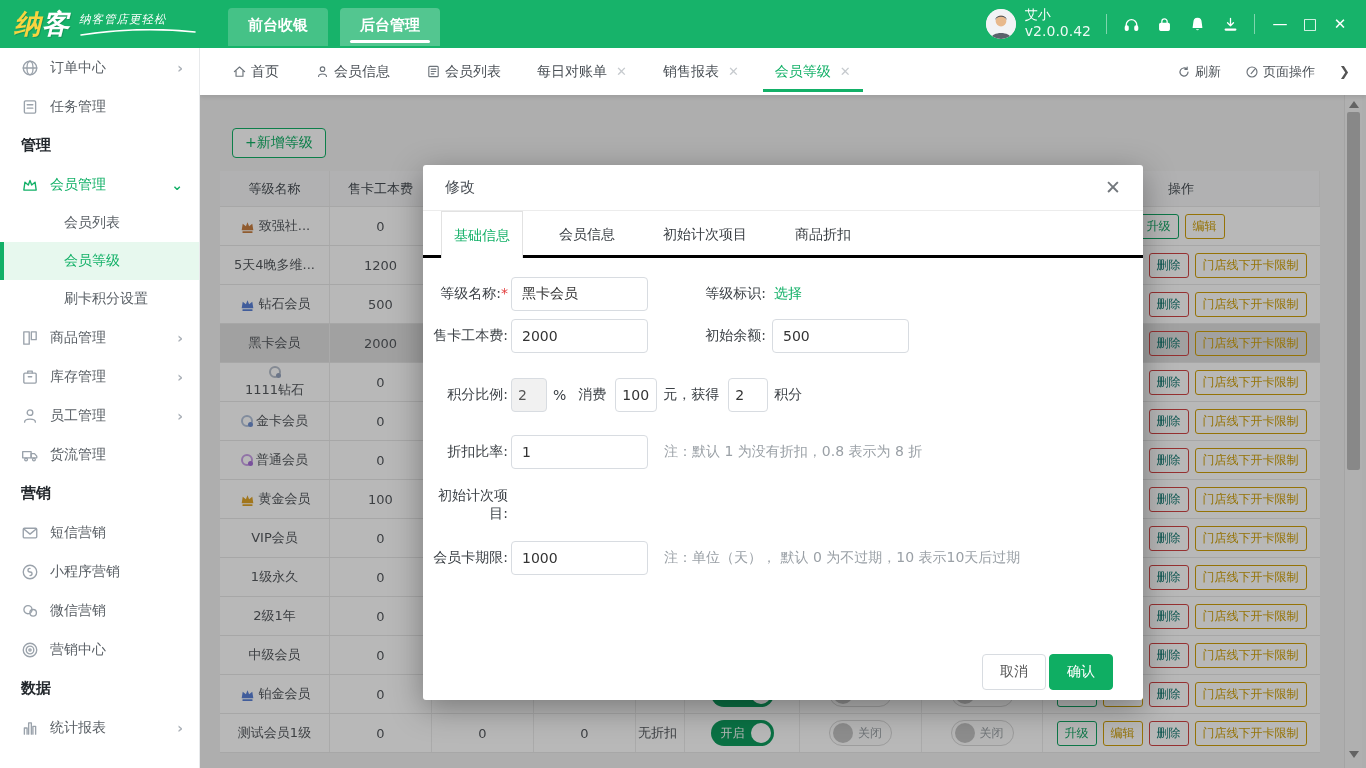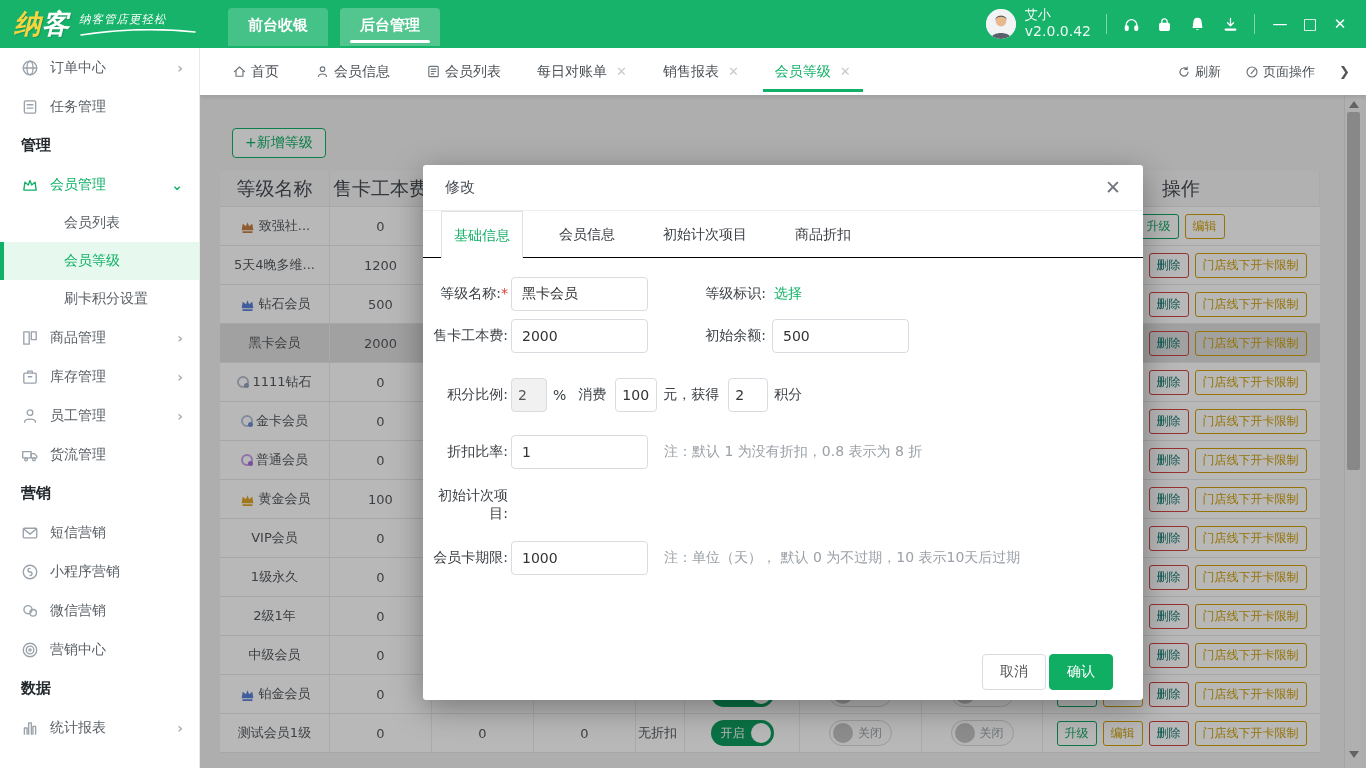--- a/index.html
+++ b/index.html
@@ -54,21 +54,21 @@
   .tb-act .ticon2 { width:14px; height:14px; color:#6c737a; display:flex; }
   .tb-act .ticon2 svg { width:14px; height:14px; }
   .tb-chevron { color:#555; font-size:13px; cursor:pointer; }
 
   
   .content { position:absolute; left:200px; top:95px; right:0; bottom:0; background:#f1f1f1; }
   .add-btn { position:absolute; left:32px; top:33px; border:1px solid #12b067; color:#12b067; background:#fff; border-radius:4px; padding:0 12px; height:30px; font-size:14px; cursor:pointer; font-family:inherit; }
   .ltable { position:absolute; left:20px; top:76px; width:1100px; }
   .trow { display:flex; height:39px; background:#fff; border-bottom:1px solid #e8e8e8; }
   .trow.theader { height:36px; background:#f5f6f7; }
-  .trow.theader .tcell { color:#474d53; font-size:19px; }
+  .trow.theader .tcell { color:#474d53; font-size:13px; }
   .trow.selected { background:#dfdfdf; }
   .tcell { display:flex; align-items:center; justify-content:center; font-size:13px; color:#55595e; border-right:1px solid #ececec; overflow:hidden; white-space:nowrap; flex-shrink:0; }
   .tcell.name-cell { gap:3px; }
   .lvlicon { width:17px; height:17px; display:inline-flex; flex-shrink:0; }
   .lvlicon svg { width:17px; height:17px; }
   .ring { width:12px; height:12px; border-radius:50%; border:2px solid; position:relative; display:inline-block; flex-shrink:0; }
   .ring::after { content:''; position:absolute; width:5px; height:5px; border-radius:50%; right:-2px; bottom:-2px; background:currentColor; }
   .ring.ring-gray { border-color:#b7bfcc; color:#95a3bd; }
   .ring.ring-blue { border-color:#b3c2da; color:#6f8fd0; }
   .ring.ring-purple { border-color:#c9a0e8; color:#a86fd8; }
@@ -90,21 +90,21 @@
   .varrow.down { bottom:10px; border-top:7px solid #8a8a8a; }
   .vthumb { position:absolute; left:2px; top:17px; width:13px; height:358px; background:#bdbdbd; border-radius:2px; }
 
   
   .dim { position:absolute; left:200px; top:95px; right:0; bottom:0; background:rgba(0,0,0,.28); z-index:30; }
 
   
   .modal { position:absolute; left:423px; top:165px; width:720px; height:535px; background:#fff; z-index:40; box-shadow:0 8px 32px rgba(0,0,0,.35); border-radius:3px; }
   .m-head { height:46px; display:flex; align-items:center; padding:0 22px; border-bottom:1px solid #ececec; font-size:15px; color:#4a4f55; }
   .m-close { margin-left:auto; font-size:19px; color:#73787d; cursor:pointer; line-height:1; }
-  .m-tabs { display:flex; height:47px; border-bottom:1px solid #000000; padding-left:18px; }
+  .m-tabs { display:flex; height:47px; border-bottom:3px solid #000000; padding-left:18px; }
   .m-tab { padding:0 12px; margin-right:24px; font-size:14px; color:#3a3f44; line-height:46px; cursor:pointer; height:47px; }
   .m-tab.active { color:#12b067; border:1px solid #e2e2e2; border-bottom:none; background:#fff; height:47px; position:relative; z-index:2; margin-bottom:-1px; }
   .m-body { position:relative; font-size:14px; color:#3c4146; padding-top:19px; }
   .f-row { display:flex; align-items:center; height:34px; }
   .f-label { width:85px; text-align:right; flex-shrink:0; color:#3c4146; }
   .req { color:#e23c3c; }
   .f-input { width:137px; height:34px; border:1px solid #d8dce1; border-radius:4px; padding:0 10px; font-size:14px; color:#333; background:#fff; font-family:inherit; flex-shrink:0; margin-left:3px; }
   .f-input:disabled { background:#f1f1f1; color:#555; }
   .f-input.tiny { width:36px; padding:0 6px; text-align:left; }
   .f-spacer { width:40px; flex-shrink:0; }
@@ -465,21 +465,21 @@
           <div class="tcell" style="width: 122px;"></div>
           <div class="tcell" style="width: 121px;"></div>
           <div class="tcell acts" style="width: 277px; border-right: none;">
             <button class="btn-s btn-upgrade">升级</button>
             <button class="btn-s btn-edit">编辑</button>
             <button class="btn-s btn-delete">删除</button>
             <button class="btn-s btn-limit">门店线下开卡限制</button>
           </div>
         </div>
         <div class="trow">
-          <div class="tcell name-cell" style="width: 110px;">
+          <div class="tcell name-cell" style="width: 110px; flex-direction: column;">
             <span class="ring ring-gray"></span>
             <span>1111钻石</span>
           </div>
           <div class="tcell" style="width: 102px;">0</div>
           <div class="tcell" style="width: 102px;"></div>
           <div class="tcell" style="width: 102px;"></div>
           <div class="tcell" style="width: 49px;"></div>
           <div class="tcell" style="width: 115px;"></div>
           <div class="tcell" style="width: 122px;"></div>
           <div class="tcell" style="width: 121px;"></div>

